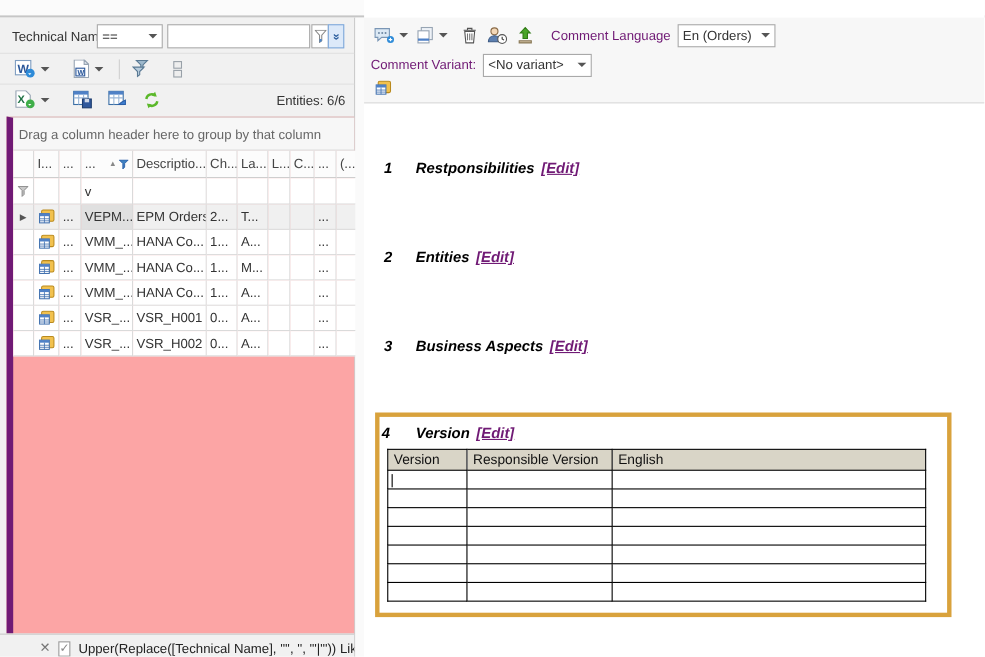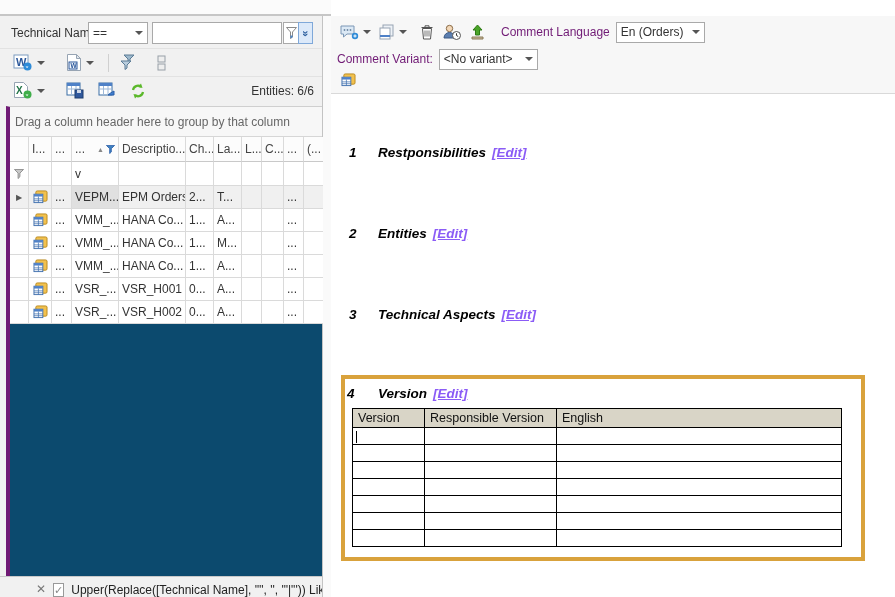--- a/index.html
+++ b/index.html
@@ -37,21 +37,21 @@
   .lp-toolbar { position:absolute; left:0; width:100%; height:27px;
                 display:flex; align-items:center; }
   .tbtn { display:flex; align-items:center; justify-content:center; height:22px;
           padding:0 3px; border-radius:2px; }
   .tcaret { margin:0 6px 0 2px; }
   .tsep { width:1px; height:18px; background:#d0d0d0; margin:0 8px; }
   .entities { margin-left:auto; margin-right:8px; font-size:12px; color:#333; }
 
   
   .grid-viewport { position:absolute; top:90px; left:6px; right:0; bottom:21px;
-                   background:#0c4a6e; border-left:4px solid #701a75; border-top:1px solid #cfcfcf; }
+                   background:#fca5a5; border-left:6px solid #701a75; border-top:1px solid #cfcfcf; }
   .grid-band { height:30px; background:#f7f7f7; border-bottom:1px solid #d6d6d6;
                font-size:12px; color:#666; display:flex; align-items:center; padding-left:5px; }
   .grid { --cols: 19px 23px 20px 47px 67px 28px 28px 20px 22px 20px 21px; }
   .grow { display:grid; grid-template-columns: var(--cols); }
   .gcell { border-right:1px solid #dadada; border-bottom:1px solid #dadada;
            font-size:12px; color:#333; display:flex; align-items:center;
            padding:0 3px; overflow:hidden; white-space:nowrap; background:#fff; }
   .ghead .gcell { height:25px; background:#fcfcfc; color:#444; border-bottom:1px solid #c9c9c9; }
   .gfilter .gcell { height:24px; }
   .gdata .gcell { height:23px; }
@@ -84,21 +84,21 @@
   .lang-combo { width:89px; height:21px; margin-left:6px; }
   .rp-row2 { position:absolute; top:32px; left:6px; height:22px; display:flex; align-items:center; }
   .variant-combo { width:99px; height:21px; margin-left:6px; }
   .rp-title { position:absolute; top:57px; left:10px; display:flex; align-items:center; gap:6px; }
   .rp-title .ttl { font-size:13.5px; font-weight:bold; color:#000; }
 
   
   .section { position:absolute; left:18px; display:flex; align-items:baseline;
              font-size:13.5px; font-weight:bold; font-style:italic; color:#000; }
   .sec-num { width:29px; display:inline-block; }
-  .sec-edit { color:#8b5cf6; text-decoration:underline; margin-left:6px; cursor:pointer; }
+  .sec-edit { color:#701a75; text-decoration:underline; margin-left:6px; cursor:pointer; }
 
   .hl-box { position:absolute; left:10px; top:375px; width:524px; height:186px;
             border:4px solid #d9a23c; background:#fff; }
   .hl-box .section { position:absolute; left:2px; top:7px; }
   .hl-box .sec-num { width:31px; }
 
   .vtable { position:absolute; left:7px; top:29px; border-collapse:collapse; table-layout:fixed; }
   .vtable th, .vtable td { border:1px solid #000; font-size:12.5px; font-weight:normal;
                            text-align:left; padding:0 5px; overflow:hidden; }
   .vtable th { background:#d9d5c7; height:19px; color:#111; }
@@ -490,21 +490,21 @@
     </div>
 
     <div class="section" style="top:226px">
       <span class="sec-num">2</span>
       <span class="sec-title">Entities</span>
       <a class="sec-edit">[Edit]</a>
     </div>
 
     <div class="section" style="top:307px">
       <span class="sec-num">3</span>
-      <span class="sec-title">Technical Aspects</span>
+      <span class="sec-title">Business Aspects</span>
       <a class="sec-edit">[Edit]</a>
     </div>
 
     <div class="hl-box">
       <div class="section">
         <span class="sec-num">4</span>
         <span class="sec-title">Version</span>
         <a class="sec-edit">[Edit]</a>
       </div>
 

